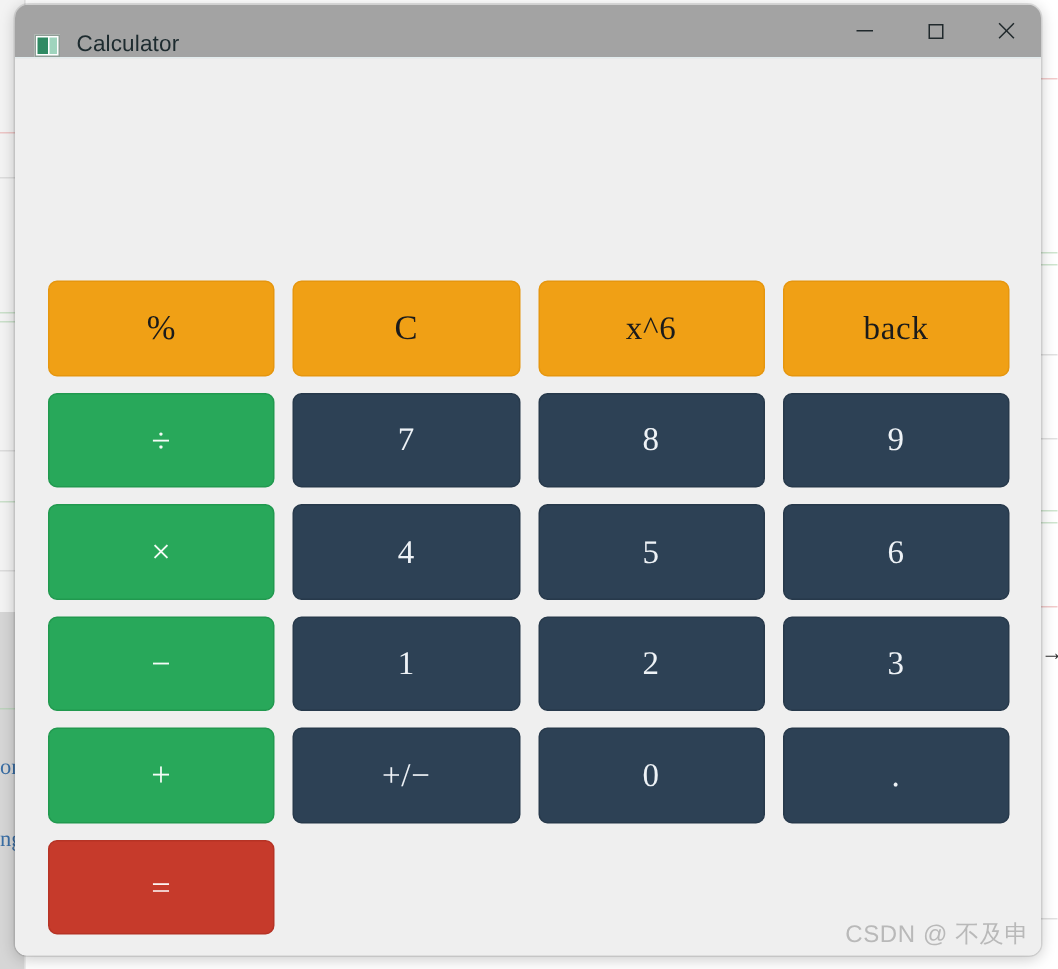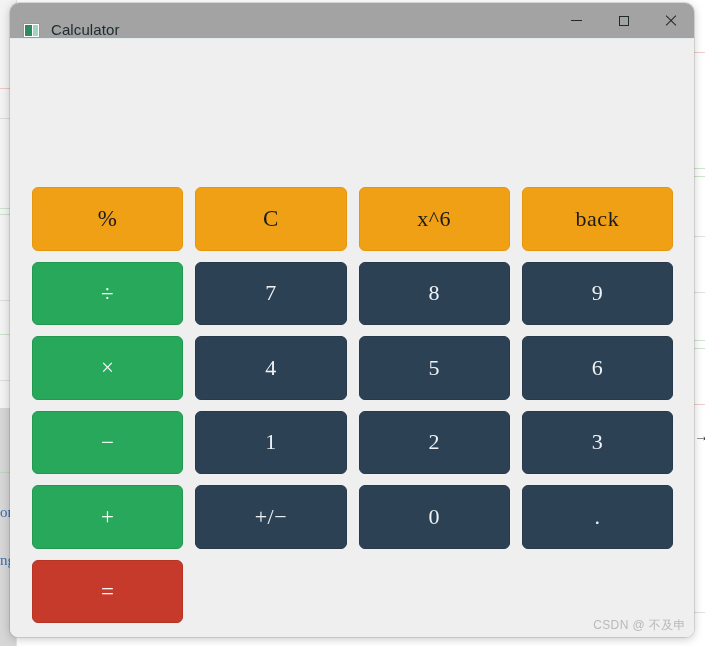--- a/index.html
+++ b/index.html
@@ -191,21 +191,21 @@
     border: 1px solid #b63325;
     color: #fdf3f1;
   }
   .key.sym { font-size: 23px; }
 
   
   #watermark {
     position: absolute;
     right: 8px;
     bottom: 3px;
-    font-size: 12px;
+    font-size: 16px;
     color: #b9b9b9;
     font-family: "Liberation Sans", sans-serif;
     letter-spacing: .4px;
     white-space: nowrap;
   }
 </style>
 </head>
 <body>
 
 <div id="desktop">

